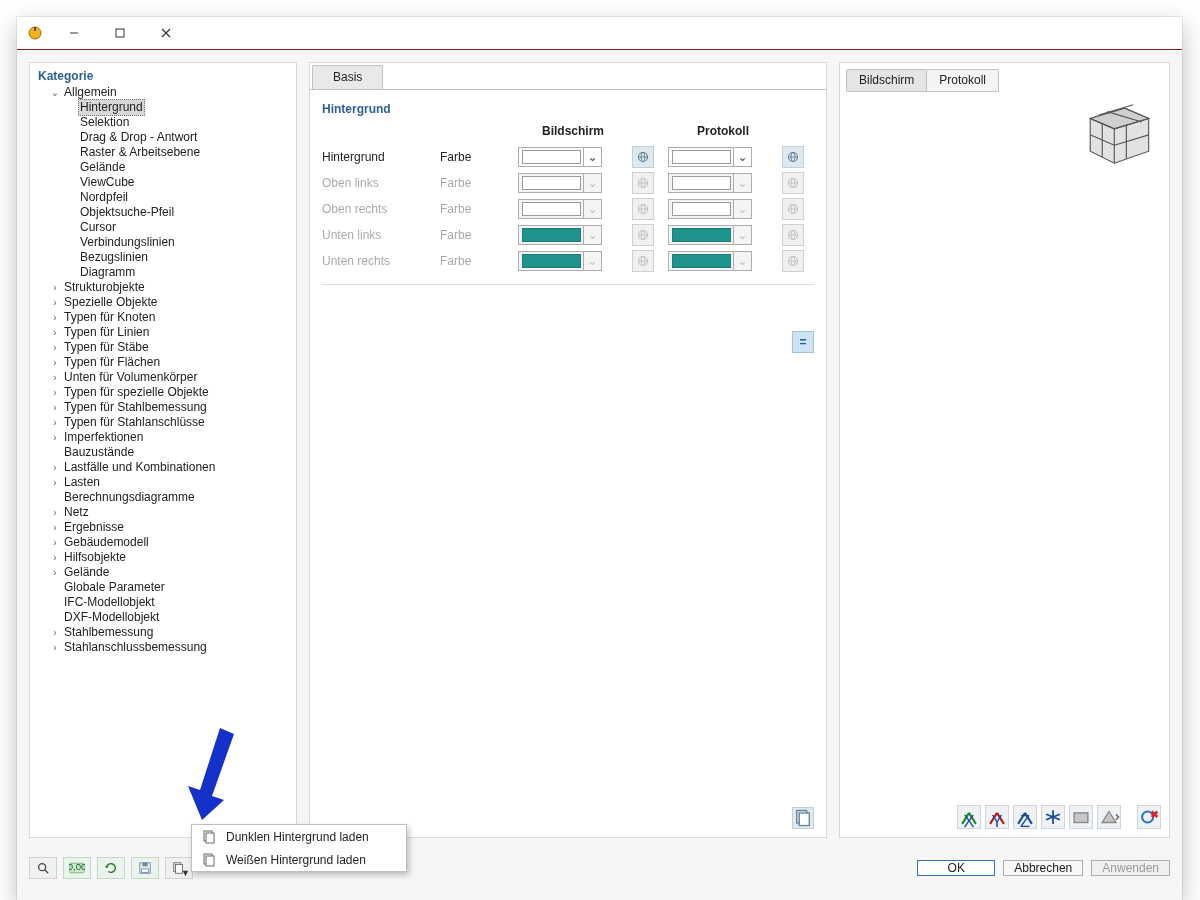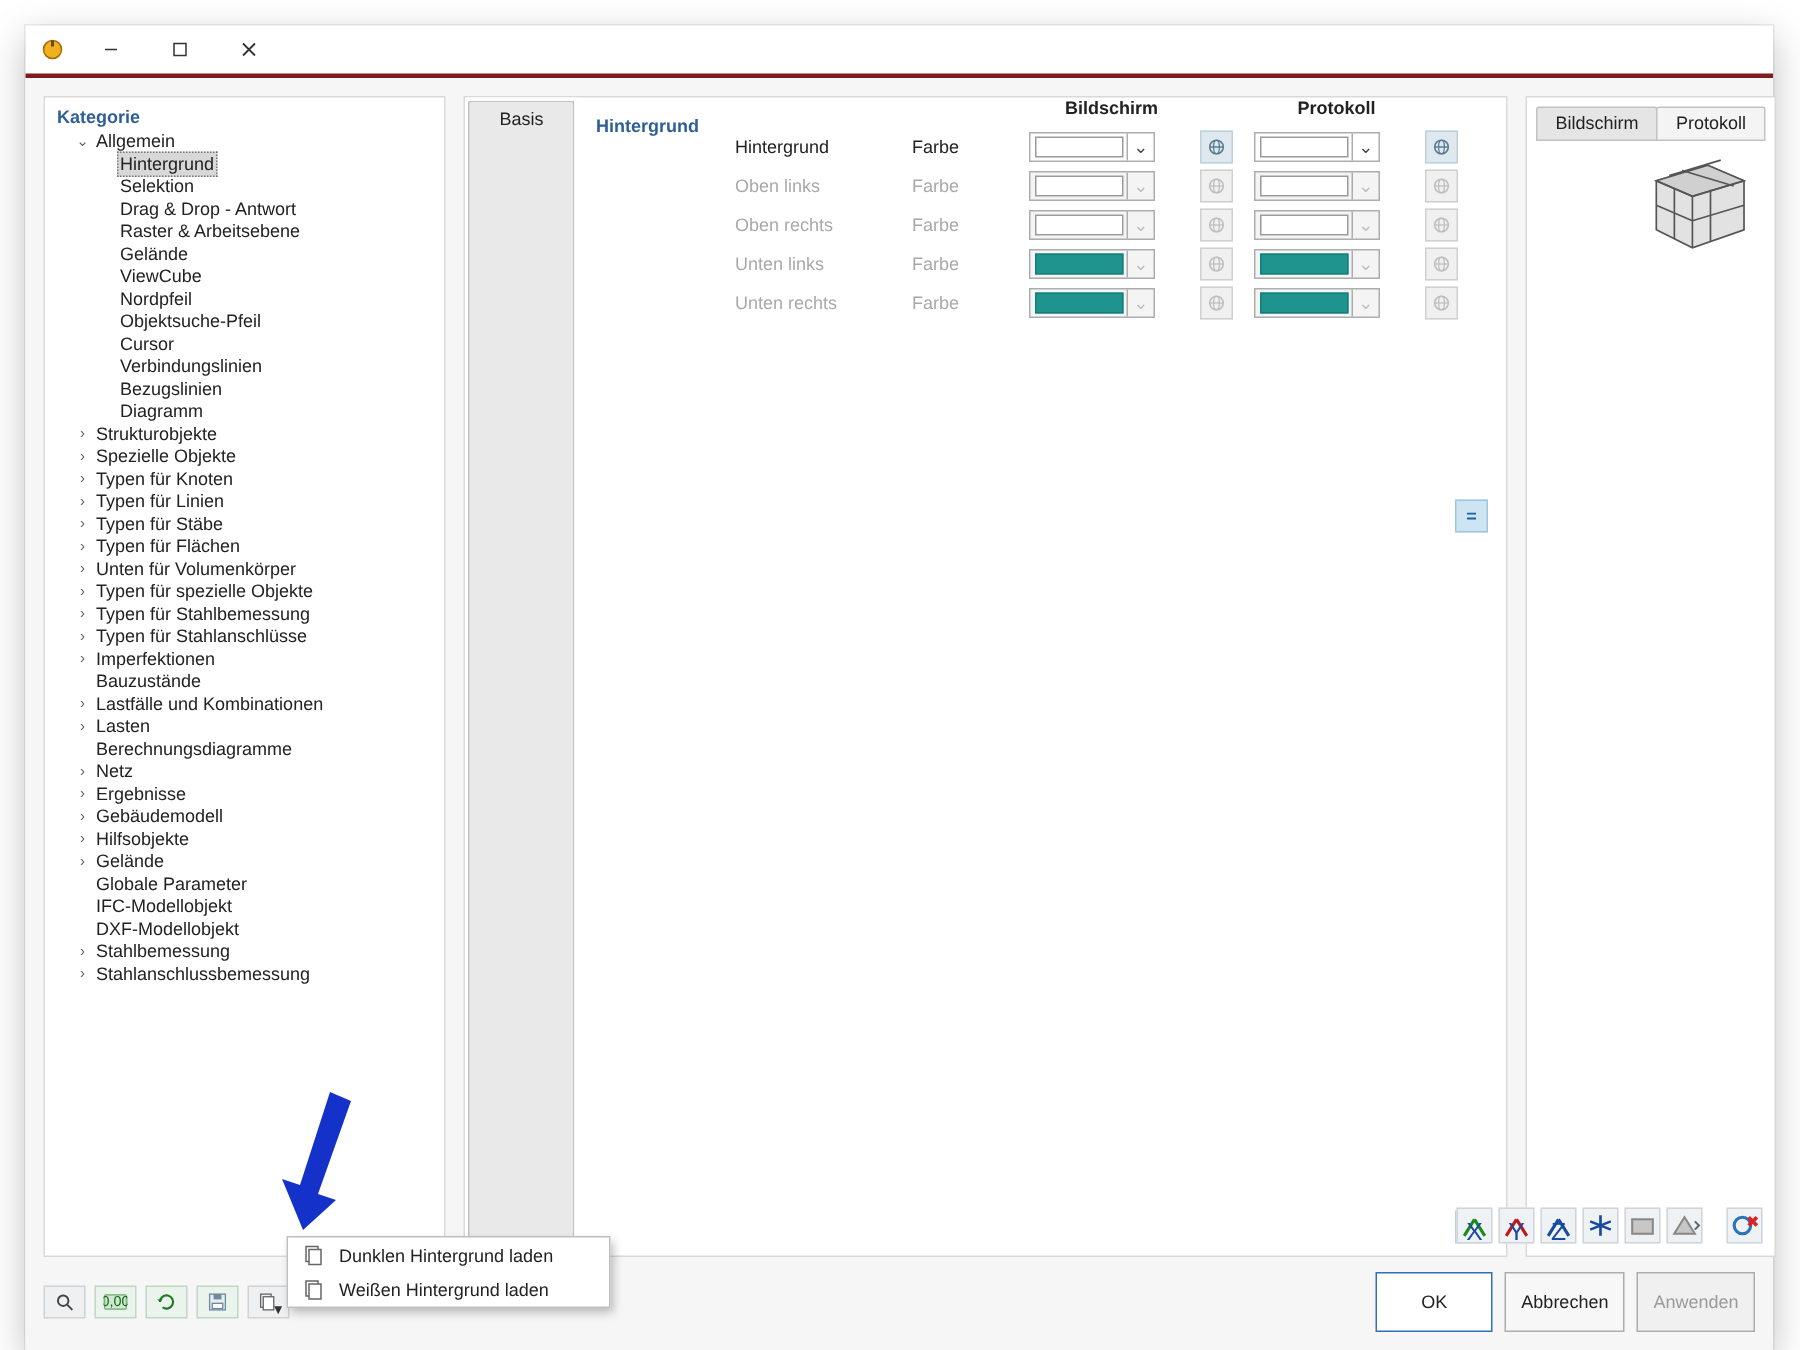--- a/index.html
+++ b/index.html
@@ -33,21 +33,21 @@
     width: 16px; height: 16px; margin-right: 8px; flex: 0 0 auto;
   }
   .titlebar .title { flex: 1; font-size: 12px; }
   .winbtn { width: 46px; height: 30px; display: flex; align-items: center; justify-content: center; }
   .winbtn svg { width: 10px; height: 10px; }
 
   .client {
     position: absolute; left: 0; right: 0; top: 32px; bottom: 0;
     background: var(--panel-bg);
     padding: 12px 12px 0 12px;
-    border-top: 3px solid #7f1d1d;
+    border-top: 1px solid #7f1d1d;
   }
 
   .columns { position: absolute; left: 12px; top: 12px; right: 12px; bottom: 62px; display: flex; gap: 12px; }
 
   
   .tree-panel {
     width: 268px; flex: 0 0 268px;
     background: #fff; border: 1px solid var(--panel-border);
     display: flex; flex-direction: column;
   }
@@ -58,21 +58,21 @@
   .tree-row .twisty.blank::before { content: ""; }
   .tree-row .label { padding: 0 2px; }
   .tree-row.selected .label { background: var(--highlight); border:1px dotted #777; padding:0 1px; }
   .lvl1 { padding-left: 18px; }
   .lvl2 { padding-left: 34px; }
 
   
   .center-panel {
     flex: 0 0 518px;
     background: #fff; border: 1px solid var(--panel-border);
-    display: flex; flex-direction: row; position: relative;
+    display: flex; flex-direction: column; position: relative;
   }
   .tabs { display: flex; gap: 0; padding: 2px 2px 0 2px; background: #fff; border-bottom: 1px solid var(--tab-border); }
   .tab {
     padding: 4px 20px 5px; background: var(--tab-active-bg);
     border: 1px solid var(--tab-border); border-bottom: none;
     border-radius: 2px 2px 0 0; font-size: 12px;
   }
   .section-title { color: var(--heading); font-weight: 600; padding: 12px 12px 8px 12px; }
   .grid { padding: 0 12px; }
   .headrow, .row { display: grid; grid-template-columns: 118px 78px 110px 22px 18px 110px 22px; align-items: center; column-gap: 0; }
@@ -142,21 +142,21 @@
   }
   .footer-left { display: flex; gap: 6px; }
   .toolbtn {
     width: 28px; height: 22px; background: #eaf3ec; border: 1px solid #c3d7c6;
     display: flex; align-items: center; justify-content: center; position: relative;
   }
   .toolbtn.grey { background: #eef0f1; border-color: #cfd3d6; }
   .toolbtn .drop { position: absolute; right: 2px; bottom: 0; font-size: 9px; color: #333; }
   .footer-right { margin-left: auto; display: flex; gap: 8px; }
   .pushbtn {
-    min-width: 78px; height: 40px; border: 1px solid var(--btn-border); background: #f7f7f7;
+    min-width: 78px; height: 16px; border: 1px solid var(--btn-border); background: #f7f7f7;
     display: flex; align-items: center; justify-content: center; padding: 0 10px;
   }
   .pushbtn.primary { border: 1px solid #2f6fb3; background: #fff; }
   .pushbtn.disabled { color: var(--text-disabled); background: #f0f0f0; }
 
   
   .popup {
     position: absolute; left: 160px; top: 824px; width: 216px;
     background: #fff; border: 1px solid #bfbfbf; box-shadow: 2px 3px 6px rgba(0,0,0,.25);
     z-index:50;

